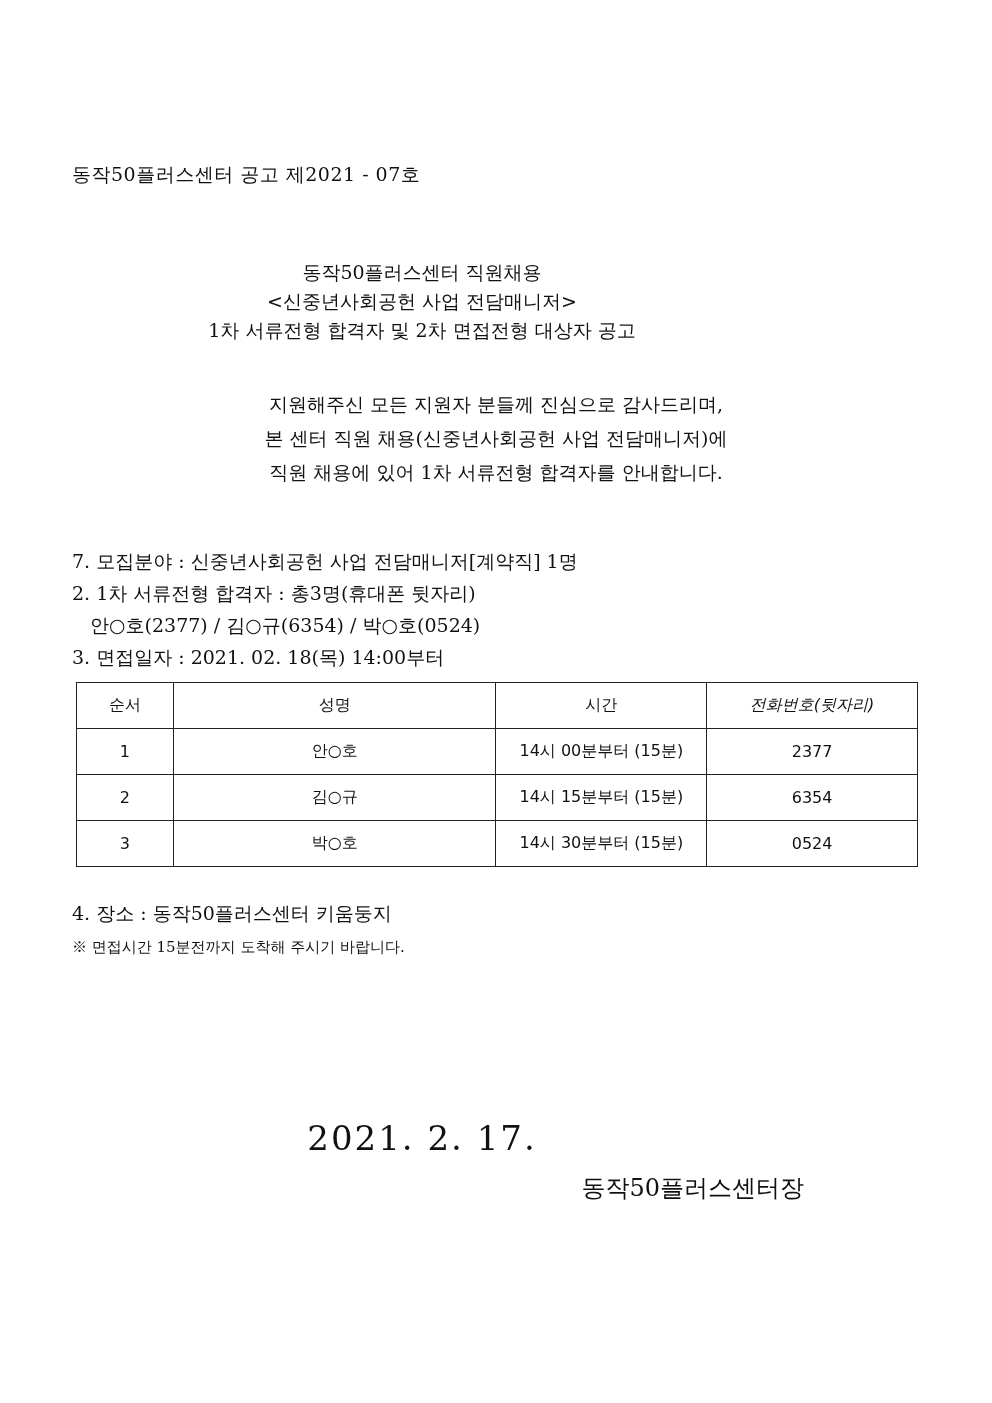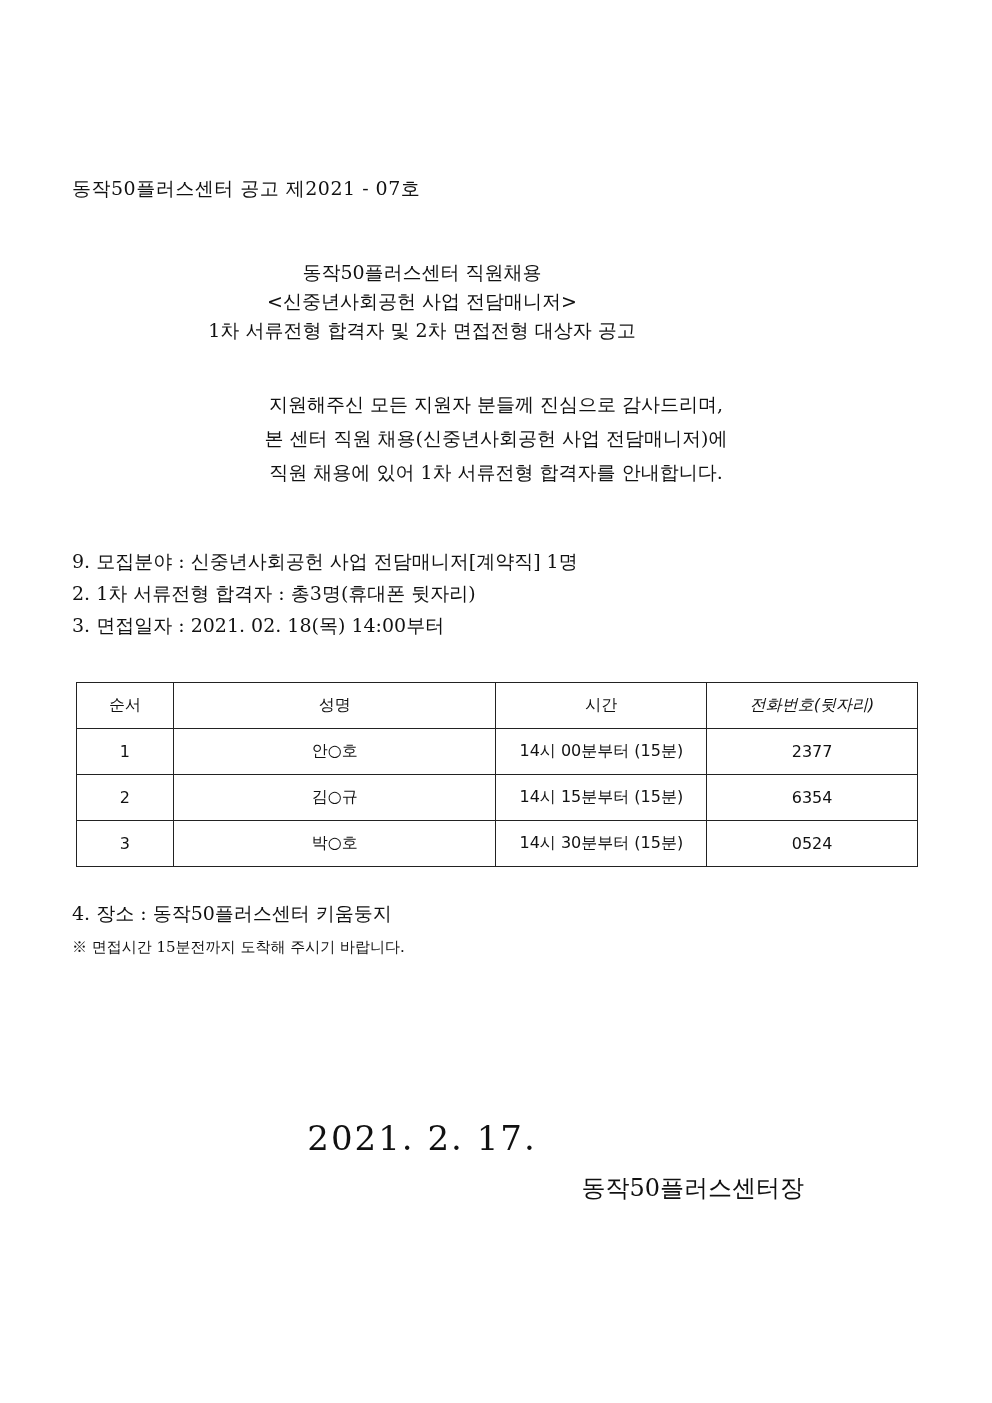--- a/index.html
+++ b/index.html
@@ -1,21 +1,21 @@
 <!DOCTYPE html>
 <html><head>
   <meta charset="utf-8">
   <style>
     html, body { margin: 0; padding: 0; background: #ffffff; }
     body {
       width: 992px; height: 1403px; position: relative; overflow: hidden;
       font-family: "DejaVu Serif", "Liberation Serif", serif; color: #111;
     }
     .abs { position: absolute; }
-    .doc-no { left: 72px; top: 176px; font-size: 19px; letter-spacing: 0.5px; }
+    .doc-no { left: 72px; top: 162px; font-size: 19px; letter-spacing: 0.5px; }
     .title-block { left: 0; width: 844px; top: 258px; text-align: center; font-size: 19px; line-height: 29px; }
     .intro-block { left: 0; width: 992px; top: 387px; text-align: center; font-size: 19px; line-height: 34px; }
     .items { left: 72px; top: 545px; font-size: 19px; line-height: 32px; }
     .items .indent { padding-left: 18px; }
     table.schedule {
       position: absolute; left: 76px; top: 682px; width: 842px;
       border-collapse: collapse; font-size: 16px;
       font-family: "DejaVu Sans", "Liberation Sans", sans-serif;
     }
     table.schedule td, table.schedule th {
@@ -38,22 +38,23 @@
   <div>1차 서류전형 합격자 및 2차 면접전형 대상자 공고</div>
 </div>
 
 <div class="abs intro-block">
   <div>지원해주신 모든 지원자 분들께 진심으로 감사드리며,</div>
   <div>본 센터 직원 채용(신중년사회공헌 사업 전담매니저)에</div>
   <div>직원 채용에 있어 1차 서류전형 합격자를 안내합니다.</div>
 </div>
 
 <div class="abs items">
-  <div>9. 모집분야 : 신중년사회공헌 사업 전담매니저[계약직] 1명</div>
+  <div>7. 모집분야 : 신중년사회공헌 사업 전담매니저[계약직] 1명</div>
   <div>2. 1차 서류전형 합격자 : 총3명(휴대폰 뒷자리)</div>
+  <div class="indent">안○호(2377) / 김○규(6354) / 박○호(0524)</div>
   <div>3. 면접일자 : 2021. 02. 18(목) 14:00부터</div>
 </div>
 
 <table class="schedule">
   <tbody>
       <tr>
     <th class="c1">순서</th>
     <th class="c2">성명</th>
     <th class="c3">시간</th>
     <th class="c4">전화번호(뒷자리)</th>

